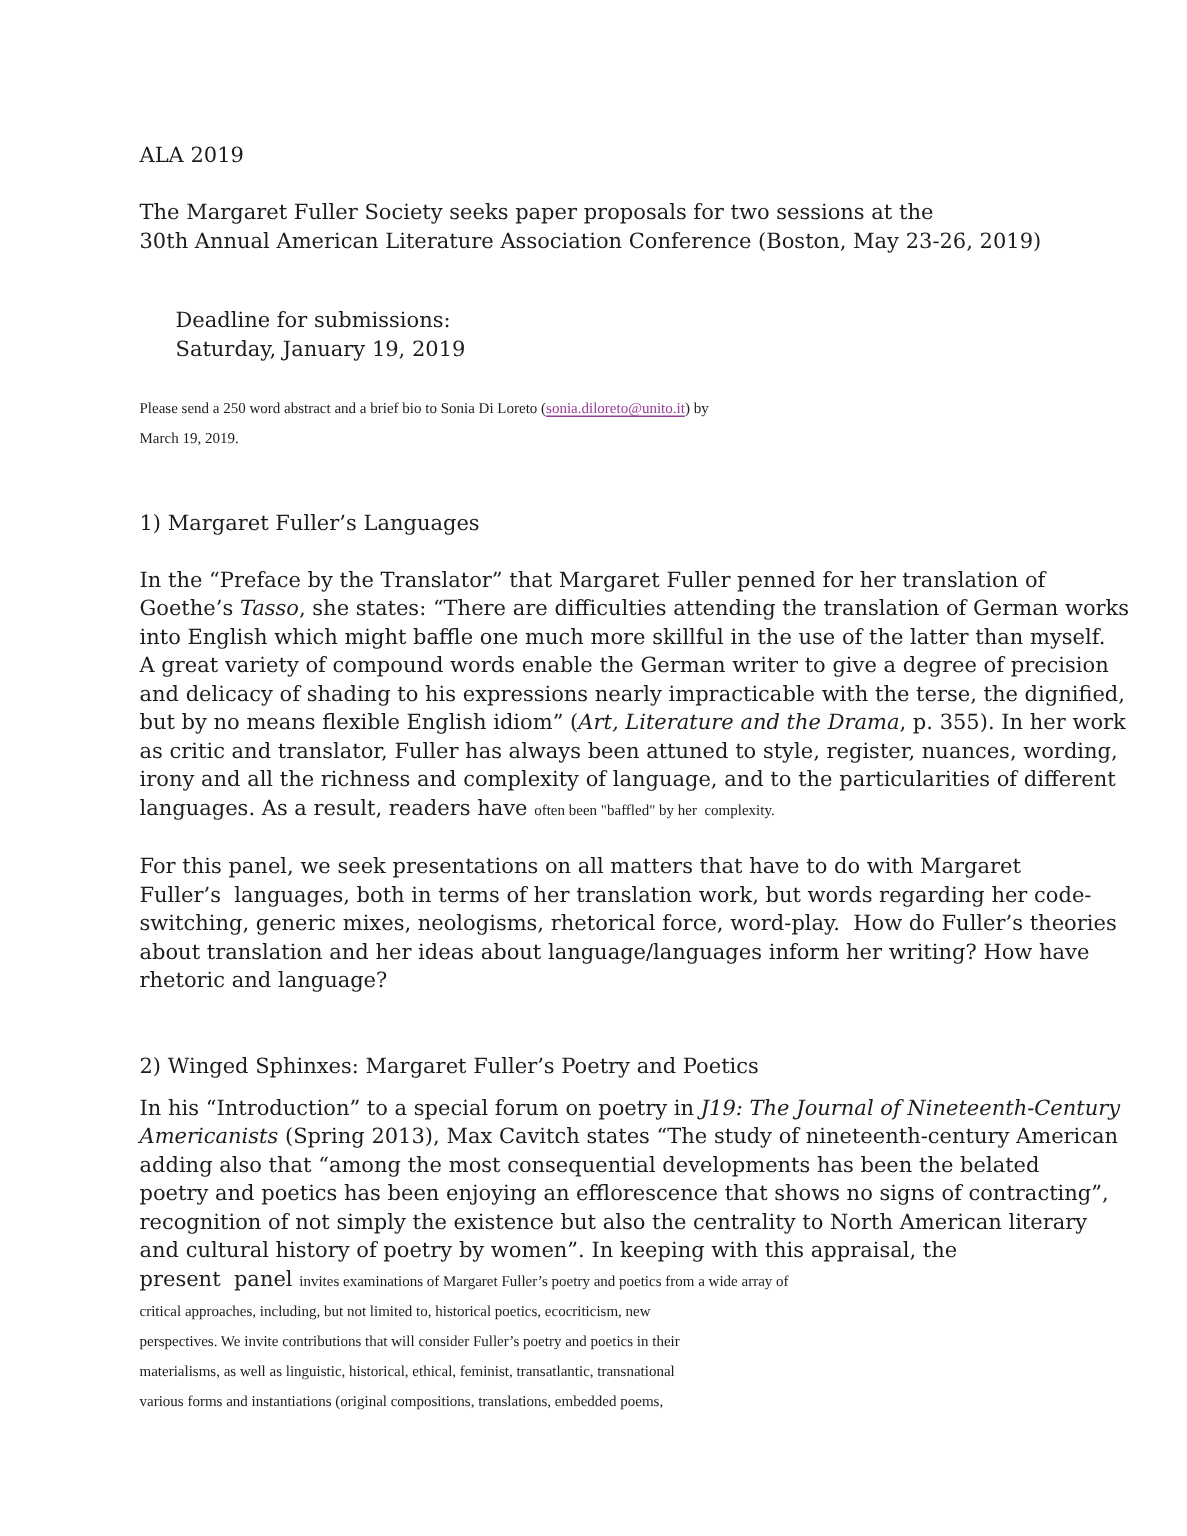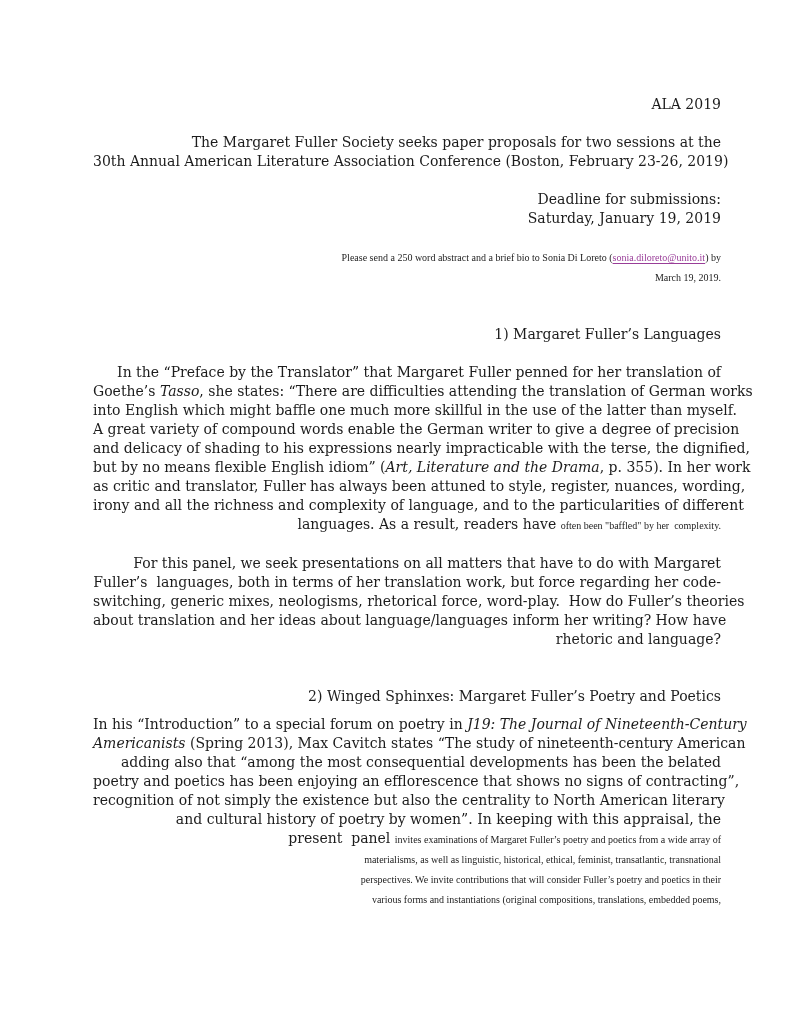--- a/index.html
+++ b/index.html
@@ -13,44 +13,43 @@
     overflow: hidden;
   }
   .block { margin: 0; }
   .line {
     white-space: pre;
     font-family: "DejaVu Serif", serif;
     font-size: 14px;
     line-height: 19px;
     min-height: 19px;
     color: var(--text, #1c1c1c);
-    text-align: right;
   }
   .i { font-style: italic; }
   .tnr {
     font-family: Liberation Serif, serif;
     font-size: 10px;
   }
   a.link {
     color: var(--link, #993d98);
     text-decoration: underline;
     text-underline-offset: 2px;
     cursor: pointer;
   }
 </style>
 </head>
 <body>
 
 <div class="page" id="doc">
     <div class="block" style="margin-bottom: 19px;">
       <div class="line"><span>ALA 2019</span></div>
     </div>
-    <div class="block" style="margin-bottom: 19px;">
+    <div class="block" style="margin-bottom: 34px;">
       <div class="line"><span>The Margaret Fuller Society seeks paper proposals for two sessions at the</span></div>
-      <div class="line"><span>30th Annual American Literature Association Conference (Boston, February 23-26, 2019)</span></div>
+      <div class="line"><span>30th Annual American Literature Association Conference (Boston, May 23-26, 2019)</span></div>
     </div>
     <div class="block" style="margin-bottom: 19px; margin-left: 24px;">
       <div class="line"><span>Deadline for submissions:</span></div>
       <div class="line"><span>Saturday, January 19, 2019</span></div>
     </div>
     <div class="block" style="margin-bottom: 38px;">
       <div class="line"><span class="tnr">Please send a 250 word abstract and a brief bio to Sonia Di Loreto (</span><a class="tnr link" href="#">sonia.diloreto@unito.it</a><span class="tnr">) by</span></div>
       <div class="line"><span class="tnr">March 19, 2019.</span></div>
     </div>
     <div class="block" style="margin-bottom: 19px;">
@@ -62,33 +61,34 @@
       <div class="line"><span>into English which might baffle one much more skillful in the use of the latter than myself.</span></div>
       <div class="line"><span>A great variety of compound words enable the German writer to give a degree of precision</span></div>
       <div class="line"><span>and delicacy of shading to his expressions nearly impracticable with the terse, the dignified,</span></div>
       <div class="line"><span>but by no means flexible English idiom” (</span><span class="i">Art, Literature and the Drama</span><span>, p. 355). In her work</span></div>
       <div class="line"><span>as critic and translator, Fuller has always been attuned to style, register, nuances, wording,</span></div>
       <div class="line"><span>irony and all the richness and complexity of language, and to the particularities of different</span></div>
       <div class="line"><span>languages. As a result, readers have </span><span class="tnr">often been "baffled" by her  complexity.</span></div>
     </div>
     <div class="block" style="margin-bottom: 38px;">
       <div class="line"><span>For this panel, we seek presentations on all matters that have to do with Margaret</span></div>
-      <div class="line"><span>Fuller’s  languages, both in terms of her translation work, but force regarding her code-</span></div>
+      <div class="line"><span>Fuller’s  languages, both in terms of her translation work, but words regarding her code-</span></div>
       <div class="line"><span>switching, generic mixes, neologisms, rhetorical force, word-play.  How do Fuller’s theories</span></div>
       <div class="line"><span>about translation and her ideas about language/languages inform her writing? How have</span></div>
       <div class="line"><span>rhetoric and language?</span></div>
     </div>
     <div class="block" style="margin-bottom: 9px;">
       <div class="line"><span>2) Winged Sphinxes: Margaret Fuller’s Poetry and Poetics</span></div>
     </div>
     <div class="block" style="margin-bottom: 0px;">
       <div class="line"><span>In his “Introduction” to a special forum on poetry in </span><span class="i">J19: The Journal of Nineteenth-Century</span></div>
       <div class="line"><span class="i">Americanists</span><span> (Spring 2013), Max Cavitch states “The study of nineteenth-century American</span></div>
       <div class="line"><span>adding also that “among the most consequential developments has been the belated</span></div>
       <div class="line"><span>poetry and poetics has been enjoying an efflorescence that shows no signs of contracting”,</span></div>
       <div class="line"><span>recognition of not simply the existence but also the centrality to North American literary</span></div>
       <div class="line"><span>and cultural history of poetry by women”. In keeping with this appraisal, the</span></div>
       <div class="line"><span>present  panel </span><span class="tnr">invites examinations of Margaret Fuller’s poetry and poetics from a wide array of</span></div>
+      <div class="line"><span class="tnr">critical approaches, including, but not limited to, historical poetics, ecocriticism, new</span></div>
+      <div class="line"><span class="tnr">perspectives. We invite contributions that will consider Fuller’s poetry and poetics in their</span></div>
       <div class="line"><span class="tnr">materialisms, as well as linguistic, historical, ethical, feminist, transatlantic, transnational</span></div>
-      <div class="line"><span class="tnr">perspectives. We invite contributions that will consider Fuller’s poetry and poetics in their</span></div>
       <div class="line"><span class="tnr">various forms and instantiations (original compositions, translations, embedded poems,</span></div>
     </div>
   </div>
 
 </body></html>

